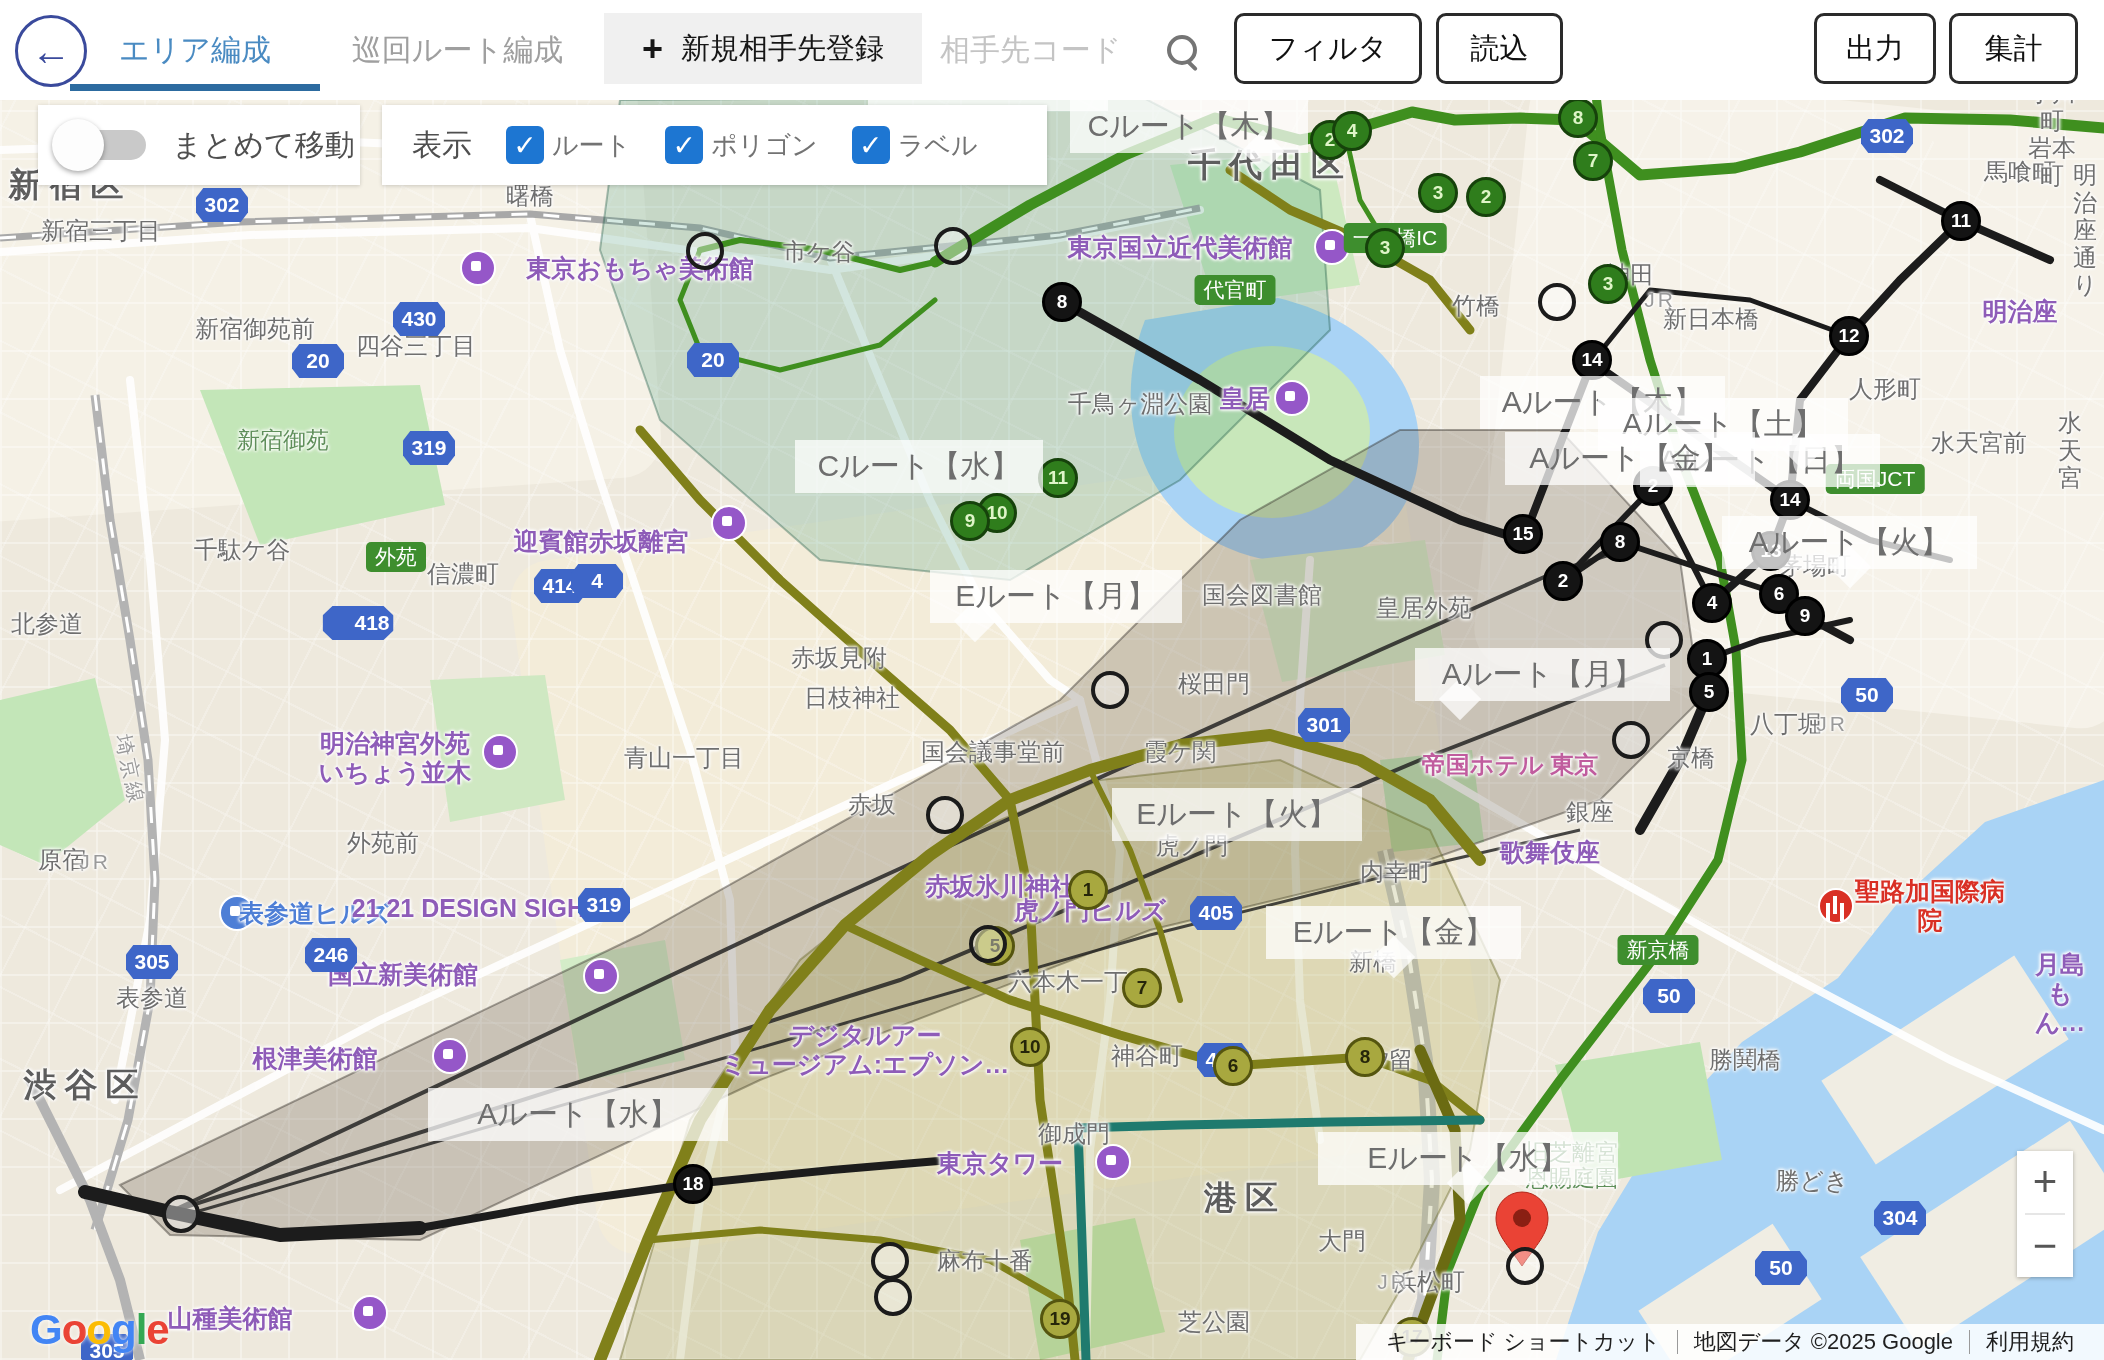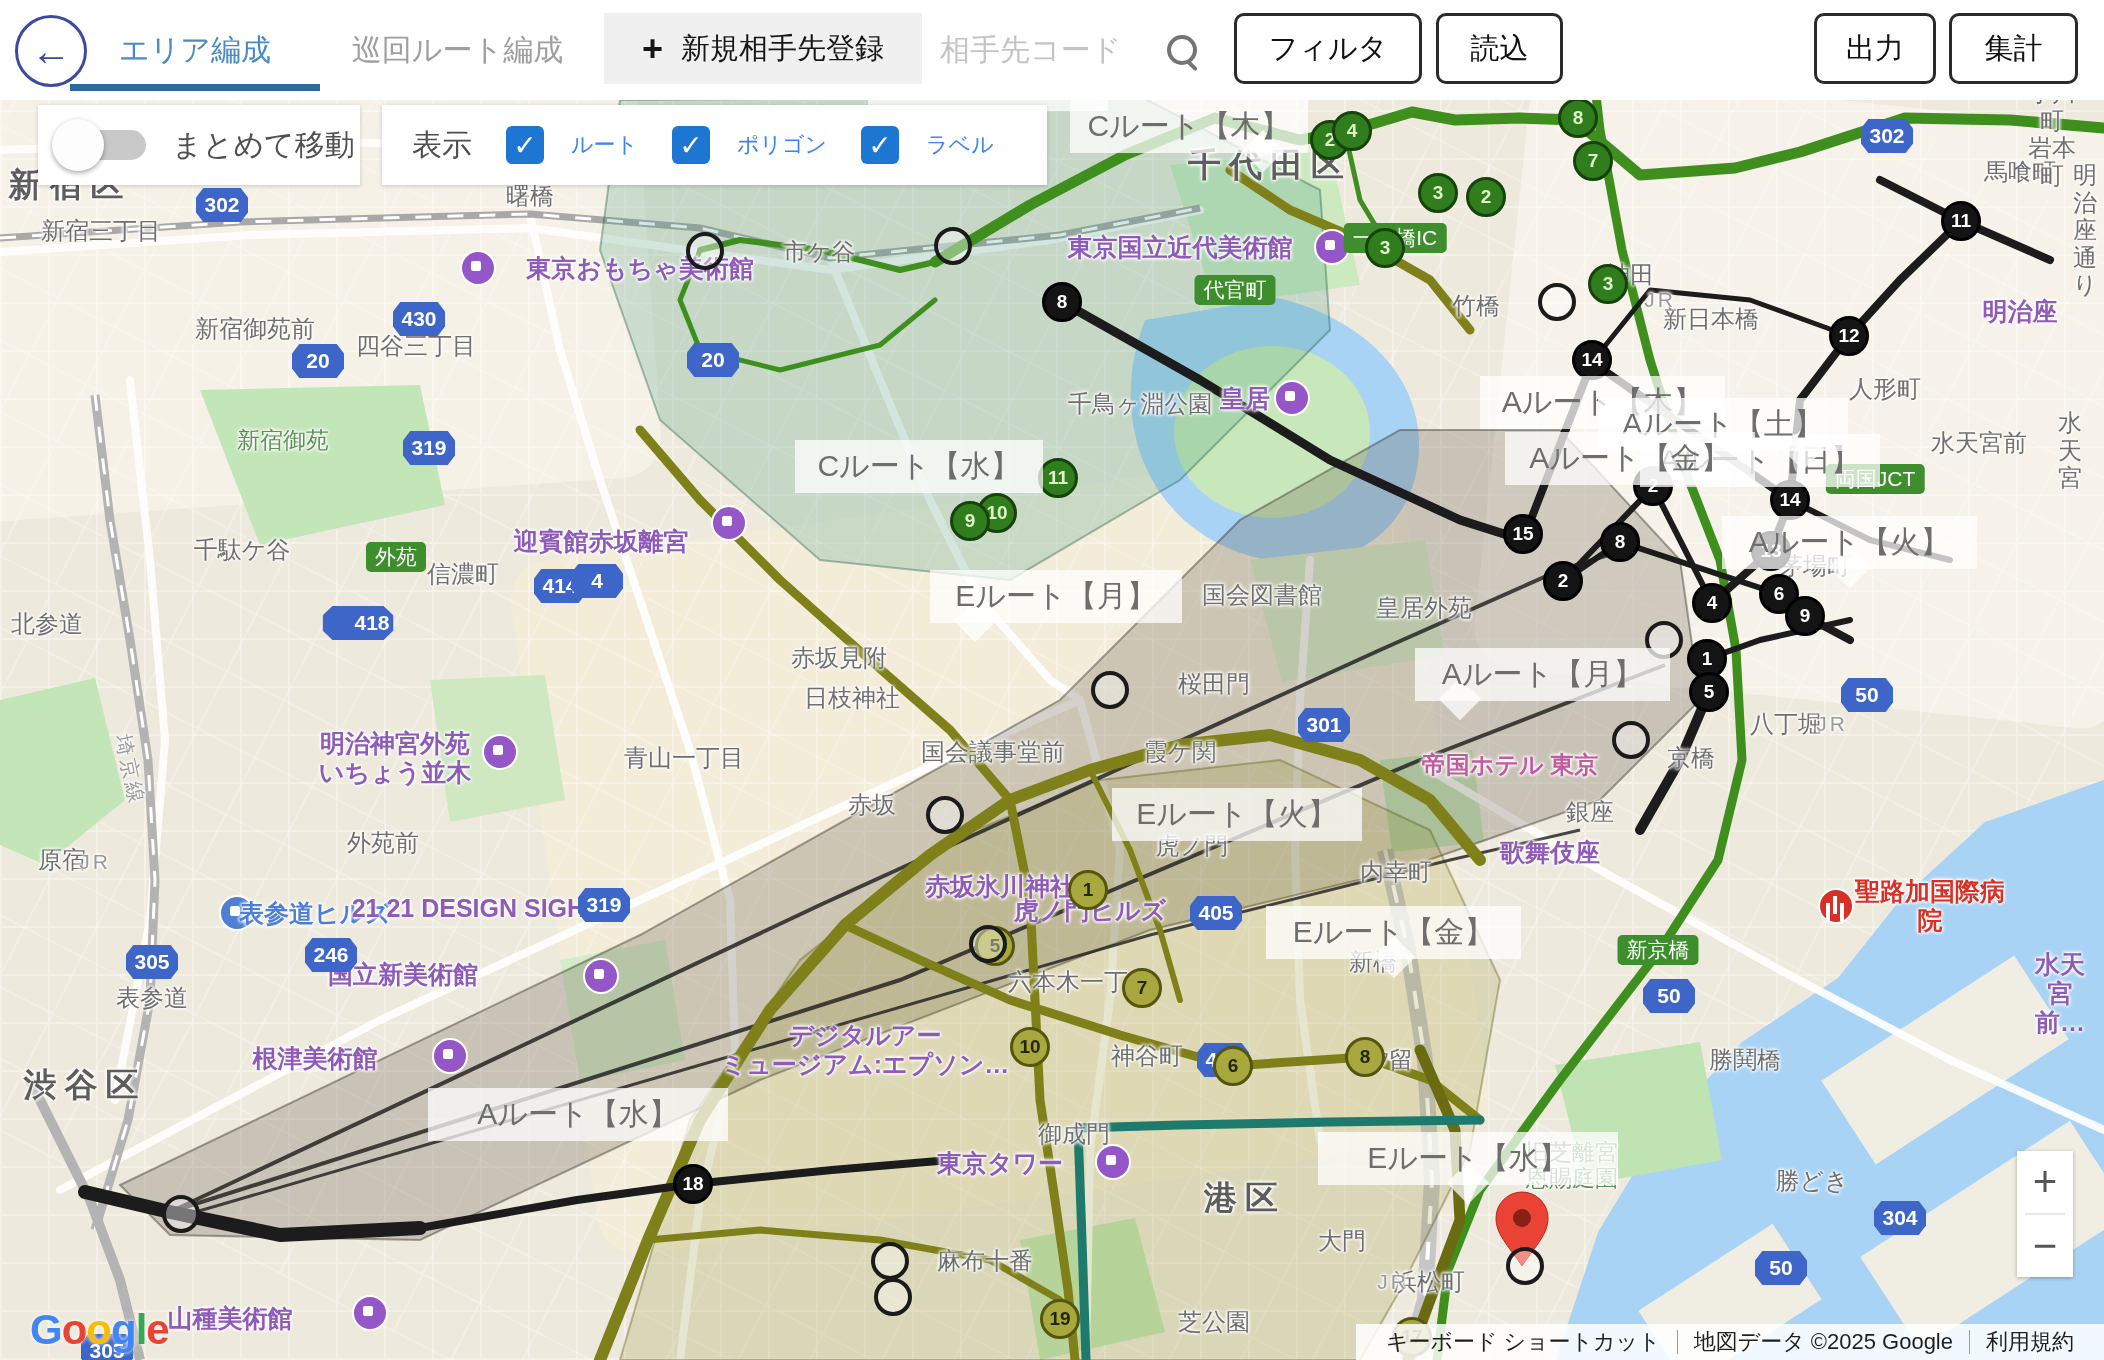--- a/index.html
+++ b/index.html
@@ -80,21 +80,21 @@
      box-shadow:0 1px 4px rgba(0,0,0,.18);}
   #panel-move{left:38px;top:105px;width:322px;height:80px;}
   #panel-display{left:382px;top:105px;width:665px;height:80px;}
   .toggle{position:relative;width:86px;height:36px;margin-left:22px;}
   .toggle .track{position:absolute;left:12px;top:3px;width:74px;height:30px;border-radius:16px;background:#c9c9c9;}
   .toggle .knob{position:absolute;left:-8px;top:-8px;width:52px;height:52px;border-radius:50%;
      background:#fdfdfd;box-shadow:0 2px 5px rgba(0,0,0,.35);}
   .panel-label{font-size:30px;color:#4f4f4f;margin-left:26px;}
   .chk{width:38px;height:38px;border-radius:6px;background:#1d76d2;color:#fff;display:flex;
      align-items:center;justify-content:center;font-size:28px;font-weight:bold;margin-left:34px;cursor:pointer;}
-  .chk-label{font-size:22px;color:#3b82f6;margin-left:27px;}
+  .chk-label{font-size:26px;color:#737373;margin-left:8px;}
   
   #glogo{position:absolute;left:30px;top:1306px;z-index:45;font-size:42px;font-weight:bold;
      letter-spacing:-1px;text-shadow:0 0 4px #fff;}
   #attrib{position:absolute;right:0;top:1324px;height:36px;background:rgba(255,255,255,.85);
      z-index:45;display:flex;align-items:center;font-size:22px;color:#1f1f1f;padding:0 14px;gap:0;}
   #attrib span{padding:0 16px;}
   #attrib .sep{width:1px;height:24px;background:#9a9a9a;padding:0;}
   #zoomctl{position:absolute;left:2017px;top:1151px;width:56px;height:126px;background:#fff;
      box-shadow:0 1px 4px rgba(0,0,0,.3);z-index:45;display:flex;flex-direction:column;}
   #zoomctl .zbtn{flex:1;display:flex;align-items:center;justify-content:center;font-size:42px;
@@ -358,21 +358,21 @@
       <div class="place p-poi" style="left: 2020px; top: 311px;">明治座</div>
       <div class="place p-place" style="left: 2020px; top: 172px;">馬喰町</div>
       <div class="place p-place" style="left: 2052px; top: 134px;">小川町 岩本町</div>
       <div class="place p-place" style="left: 2085px; top: 230px;">明治座通り</div>
       <div class="place p-place" style="left: 1815px; top: 566px;">茅場町</div>
       <div class="place p-place" style="left: 1786px; top: 724px;">八丁堀</div>
       <div class="place p-place" style="left: 1691px; top: 758px;">京橋</div>
       <div class="place p-place" style="left: 2070px; top: 450px;">水天宮</div>
       <div class="poi-dot poi-red" style="left: 1836px; top: 906px;"></div>
       <div class="place p-red" style="left: 1930px; top: 906px;">聖路加国際病院</div>
-      <div class="place p-poi" style="left: 2060px; top: 993px;">水天宮前…</div>
+      <div class="place p-poi" style="left: 2060px; top: 993px;">月島もん…</div>
       <div class="place p-place" style="left: 1745px; top: 1060px;">勝鬨橋</div>
       <div class="place p-place" style="left: 1812px; top: 1181px;">勝どき</div>
       <div class="place p-park" style="left: 1572px; top: 1165px;">旧芝離宮
 恩賜庭園</div>
       <div class="place p-badge" style="left: 1235px; top: 290px;">代官町</div>
       <div class="place p-badge" style="left: 1395px; top: 238px;">一ツ橋IC</div>
       <div class="place p-badge" style="left: 396px; top: 557px;">外苑</div>
       <div class="place p-badge" style="left: 1658px; top: 950px;">新京橋</div>
       <div class="place p-badge" style="left: 1875px; top: 479px;">両国JCT</div>
       <div class="place p-rail" style="left: 130px; top: 770px; transform: translate(-50%, -50%) rotate(78deg);">埼京線</div>

